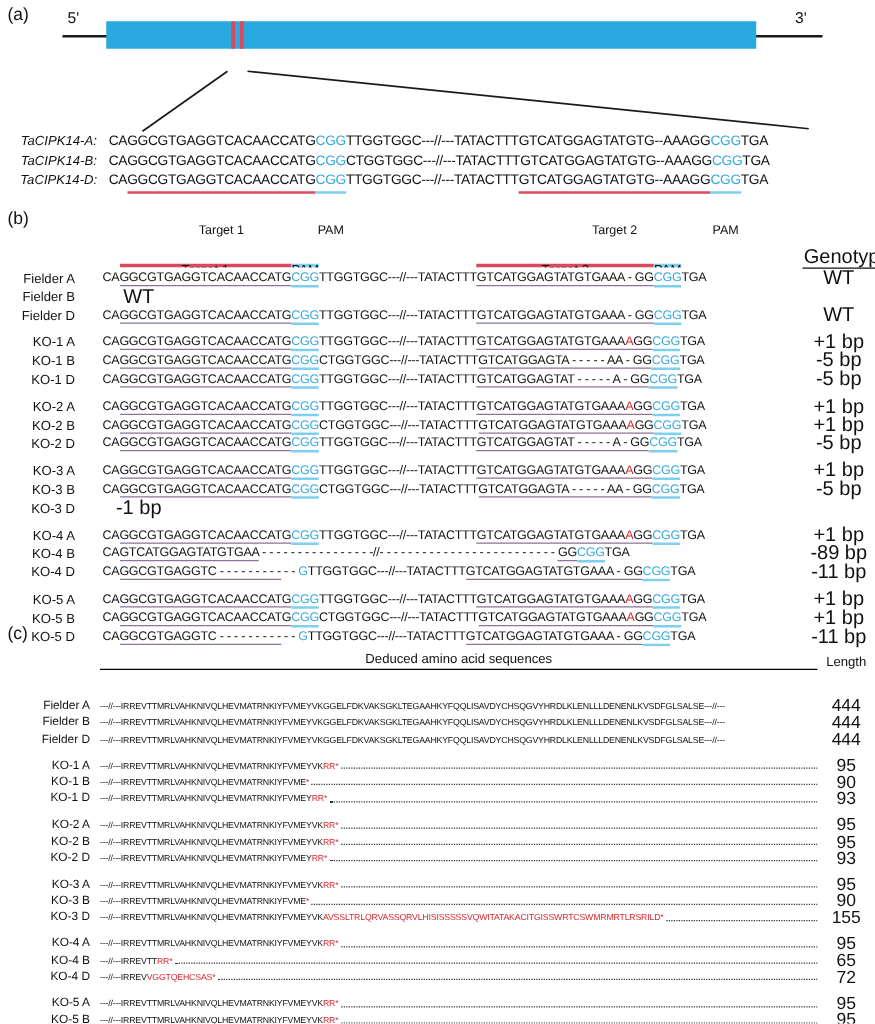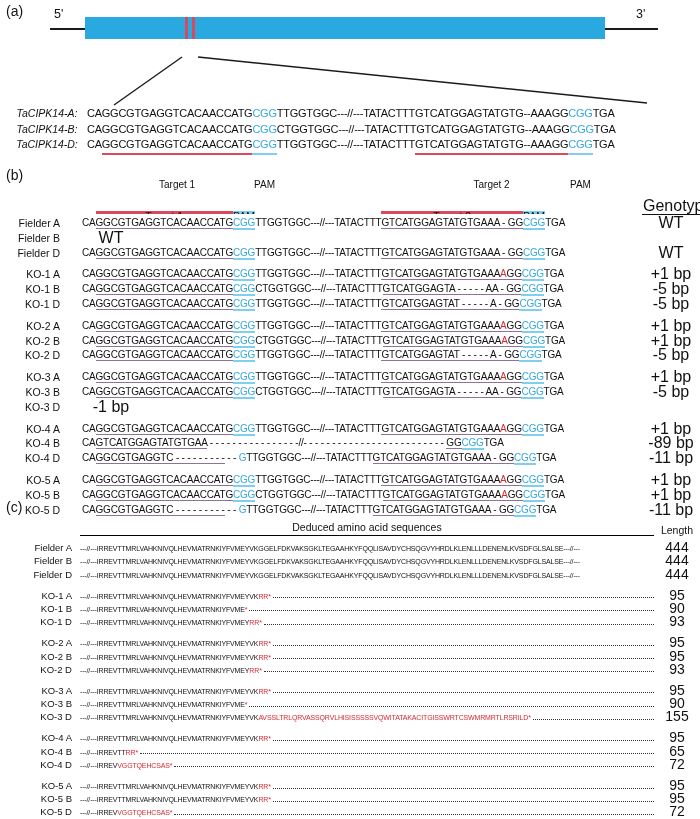--- a/index.html
+++ b/index.html
@@ -43,21 +43,21 @@
   
   #panelC{position:absolute;top:498px;left:0;width:700px;}
   #pc-table{margin-top:3px;}
   .c-row{display:flex;align-items:flex-end;height:13.2px;}
   .c-lab{width:80px;flex:none;text-align:right;padding-right:8px;box-sizing:border-box;
          font-size:9.5px;line-height:11px;}
   .c-seq{flex:1;display:flex;align-items:flex-end;font-size:7px;line-height:9px;
          letter-spacing:-0.15px;overflow:hidden;}
   .c-len{width:46px;flex:none;text-align:center;font-size:14px;line-height:11px;}
   .c-group{margin-bottom:8px;}
-  .c-hdr-row{height:17px;margin-bottom:4px;}
+  .c-hdr-row{height:17px;margin-bottom:21px;}
   .c-hdr{flex:1;text-align:center;font-size:10.5px;line-height:13px;
          border-bottom:1.5px solid #000;padding-bottom:1px;}
   .c-hdr-len{font-size:10.5px;text-align:center;}
   .dots{flex:1;border-bottom:1.6px dotted #333;margin-bottom:2.5px;margin-left:2px;min-width:4px;}
 </style>
 </head>
 <body>
 
 <div class="page">
 

